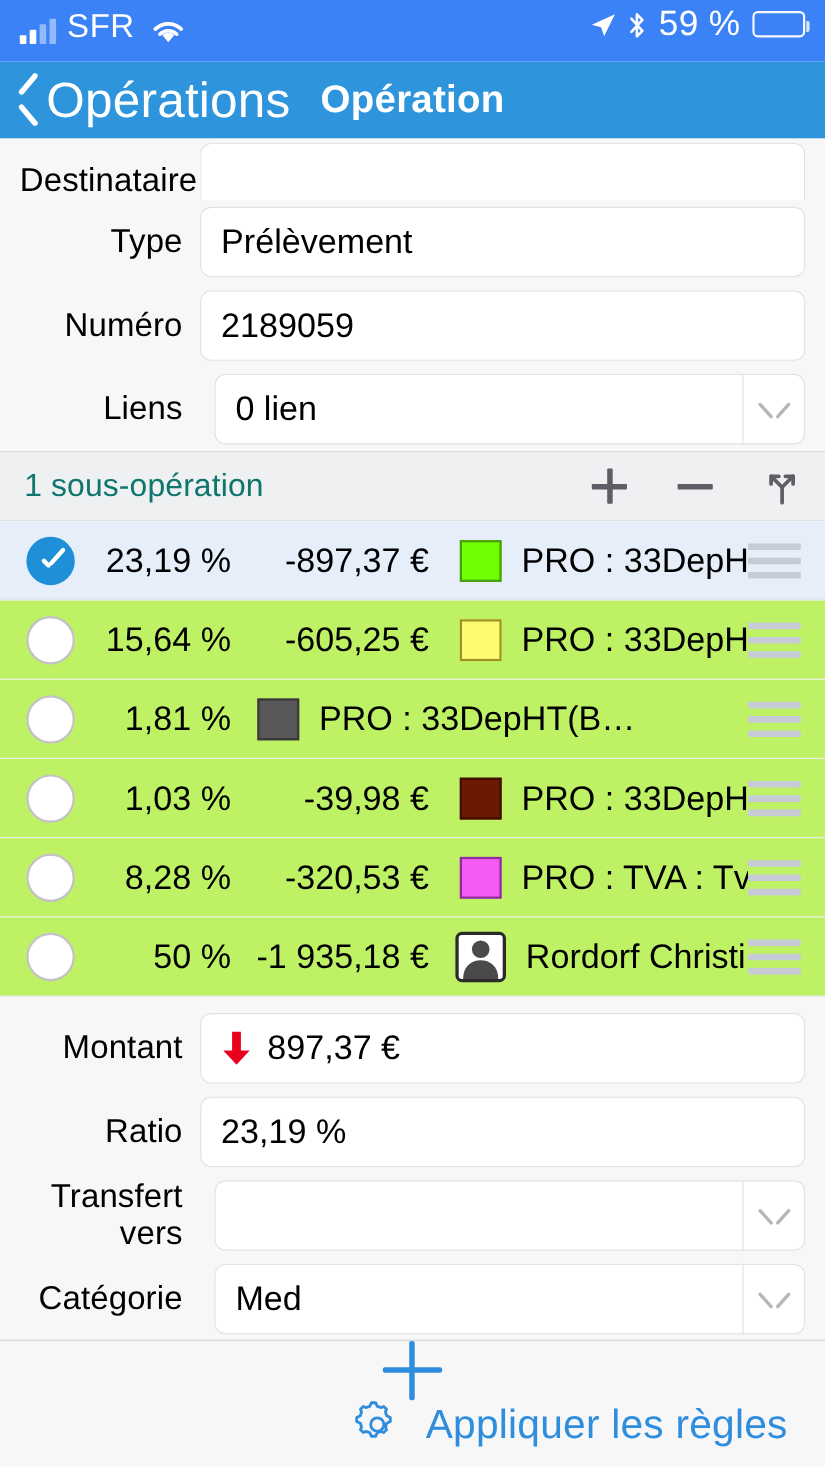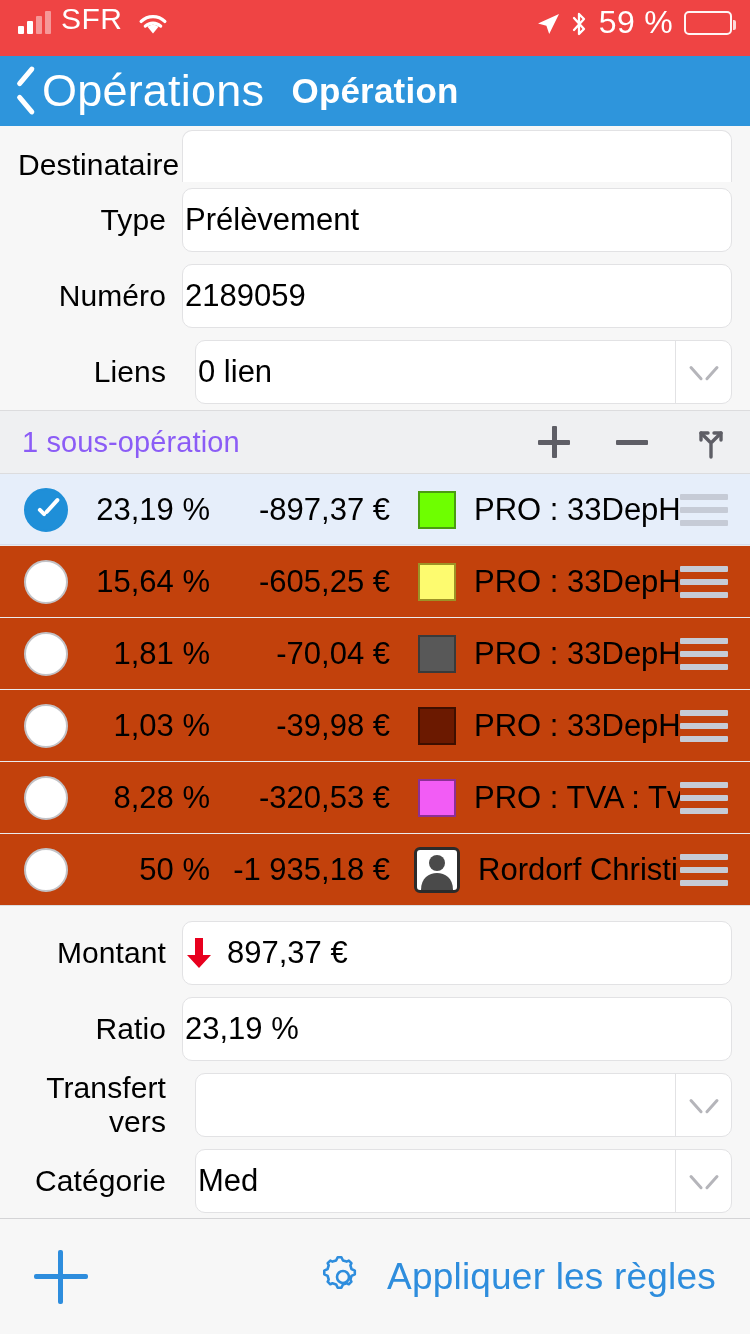--- a/index.html
+++ b/index.html
@@ -8,22 +8,22 @@
     font-family:"Liberation Sans", sans-serif;
     background:#f7f7f7;
     color:#000;
     -webkit-font-smoothing:antialiased;
     overflow:hidden;
   }
   .phone { position:relative; width:750px; height:1334px; overflow:hidden; background:#f7f7f7; }
 
   
   .statusbar {
-    height:56px; background:#ef4444; color:#fff;
-    display:flex; align-items:flex-start; padding:4px 18px;
+    height:56px; background:#3b82f6; color:#fff;
+    display:flex; align-items:flex-end; padding:16px 18px;
     font-size:29px; position:relative;
   }
   .sb-left { display:flex; align-items:flex-end; gap:10px; }
   .signal { display:flex; align-items:flex-end; gap:3px; height:26px; }
   .signal i { display:block; width:6px; background:#fff; border-radius:1px; opacity:.45; }
   .signal i.on { opacity:1; }
   .signal i:nth-child(1){ height:8px; }
   .signal i:nth-child(2){ height:13px; }
   .signal i:nth-child(3){ height:18px; }
   .signal i:nth-child(4){ height:23px; }
@@ -72,21 +72,21 @@
   .row {
     display:flex; align-items:center; padding:0 18px; height:76px;
   }
   .row.first { height:56px; align-items:flex-end; }
   .row-label {
     width:164px; text-align:right; padding-right:16px;
     font-size:30px; color:#000000; letter-spacing:.1px;
   }
   .field {
     flex:1; height:64px; background:#fff; border:1px solid #e2e2e4;
-    border-radius:10px; display:flex; align-items:center; padding:0 2px;
+    border-radius:10px; display:flex; align-items:center; padding:0 18px;
     font-size:31px; color:#000; position:relative;
   }
   .row.first .field { height:52px; border-bottom:none; border-radius:10px 10px 0 0; align-self:flex-end; }
   .field.with-chev { padding-right:72px;margin-left:13px; }
   .chev-box {
     position:absolute; right:0; top:-1px; bottom:-1px; width:56px;
     border-left:1px solid #e2e2e4; display:flex; align-items:center; justify-content:center;
   }
   .chev-d { width:26px; height:26px; position:relative; }
   .chev-d::before, .chev-d::after {
@@ -95,35 +95,35 @@
   }
   .chev-d::before { left:-1px; transform:rotate(48deg); transform-origin:left center; }
   .chev-d::after  { right:-1px; transform:rotate(-48deg); transform-origin:right center; }
   .down-arrow { width:28px; height:34px; margin-right:14px; flex:none; }
 
   
   .sub-header {
     height:64px; background:#eff0f2; border-top:1px solid #dcdcde; border-bottom:1px solid #dcdcde;
     display:flex; align-items:center; padding:0 22px;
   }
-  .sub-header-title { font-size:29px; color:#8b5cf6; letter-spacing:.1px; }
+  .sub-header-title { font-size:29px; color:#0f766e; letter-spacing:.1px; }
   .sub-actions { margin-left:auto; display:flex; align-items:center; gap:46px; }
   .ic-plus { width:32px; height:32px; position:relative; cursor:pointer; }
   .ic-plus::before, .ic-plus::after {
     content:""; position:absolute; background:#5e5e66; border-radius:1px;
   }
   .ic-plus::before { left:0; top:14px; width:32px; height:5px; }
   .ic-plus::after  { top:0; left:14px; width:5px; height:32px; }
   .ic-minus { width:32px; height:5px; background:#5e5e66; border-radius:1px; cursor:pointer; }
   .ic-branch { width:34px; height:34px; cursor:pointer; }
 
   .sub-list { background:#fff; }
   .sub-row {
     height:71px; display:flex; align-items:center; padding:0 22px 0 24px;
-    background:#c2410c; position:relative;
+    background:#bef264; position:relative;
   }
   .sub-row.selected { background:#e6eefa; }
   .sub-row.selected::after {
     content:""; position:absolute; left:0; right:0; bottom:0; height:1px; background:#d6dded;
   }
   .radio {
     width:44px; height:44px; border-radius:50%; border:2px solid #c2c2c6;
     flex:none; background:#fff;
   }
   .radio.checked {
@@ -154,21 +154,21 @@
   }
   .handle { width:48px; flex:none; display:flex; flex-direction:column; gap:7px; cursor:grab; }
   .handle span { display:block; height:6px; background:#c6cbd6; border-radius:1px; }
   .list-gap { height:1px; background:#ebebed; }
   .section-sep { height:10px; background:#f7f7f7; border-top:1px solid #dcdcde; }
 
   
   .toolbar {
     position:absolute; left:0; right:0; bottom:0; height:116px;
     background:#f7f7f7; border-top:1px solid #d4d4d6;
-    display:flex; align-items:center; padding:0 34px;
+    display:flex; align-items:center; padding:0 34px;flex-direction:column;
   }
   .tb-plus { width:54px; height:54px; position:relative; cursor:pointer; }
   .tb-plus::before, .tb-plus::after { content:""; position:absolute; background:#2e8ddd; border-radius:2px; }
   .tb-plus::before { left:0; top:24px; width:54px; height:5px; }
   .tb-plus::after  { top:0; left:24px; width:5px; height:54px; }
   .tb-right { margin-left:auto; display:flex; align-items:center; gap:22px; cursor:pointer; }
   .gear { width:44px; height:44px; }
   .tb-label { font-size:37px; color:#2e8ddd; letter-spacing:.2px; }
 </style>
 </head>
@@ -290,21 +290,20 @@
             <span></span>
             <span></span>
             <span></span>
           </span>
       </div>
       <div class="list-gap"></div>
 
       <div class="sub-row">
         <span class="radio"></span>
         <span class="pct">1,81 %</span>
-        <span class="amt">-70,04 €</span>
         <span class="swatch" style="background:#585858;border-color:#3a3a3a"></span>
         <span class="sub-label">PRO : 33DepHT(B…</span>
         <span class="handle">
             <span></span>
             <span></span>
             <span></span>
           </span>
       </div>
       <div class="list-gap"></div>
 

